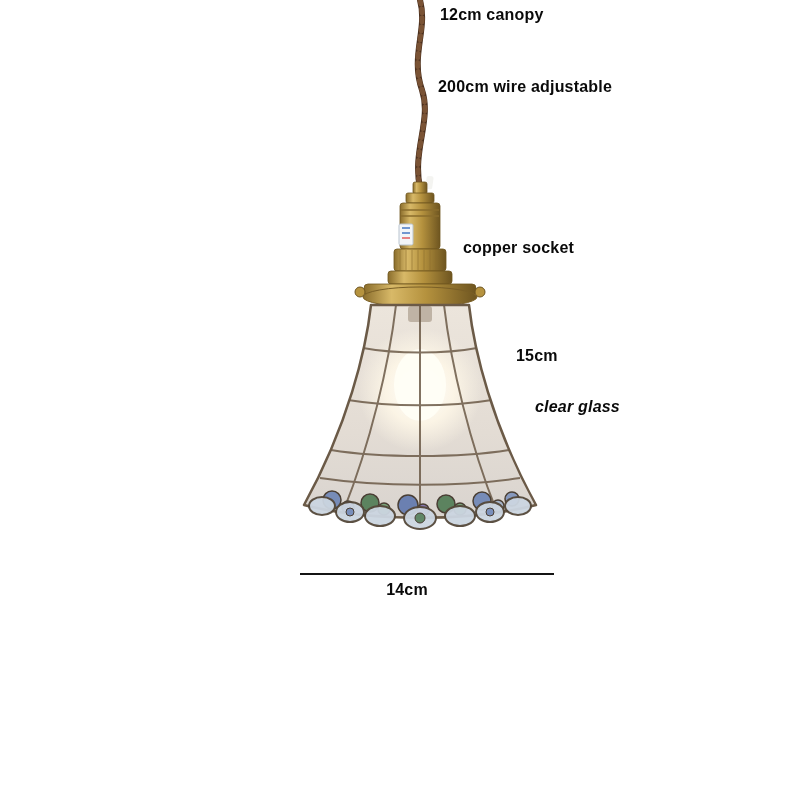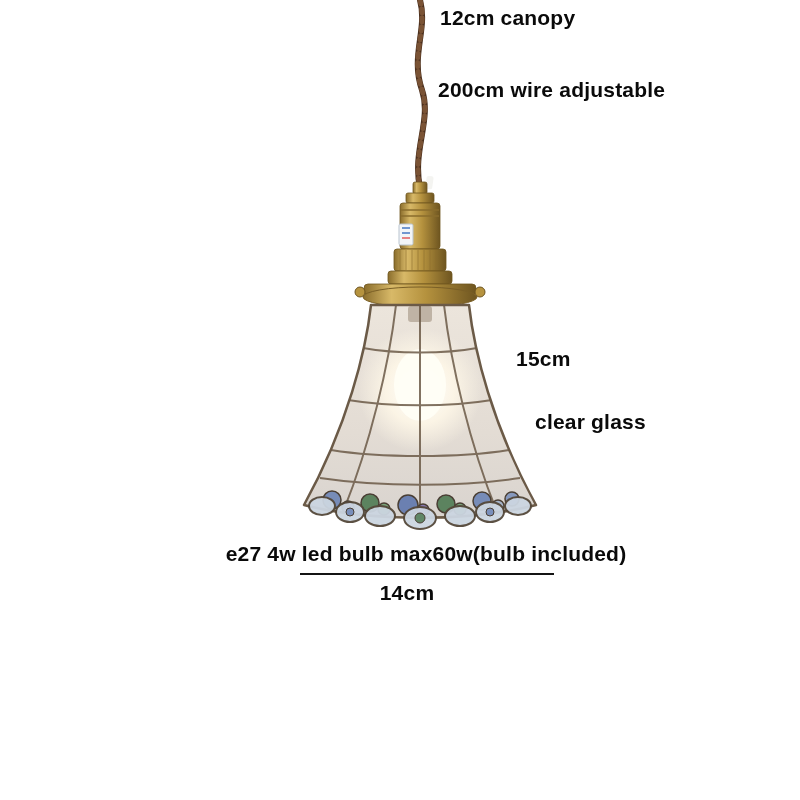--- a/index.html
+++ b/index.html
@@ -14,21 +14,21 @@
   .lamp-svg {
     position: absolute;
     left: 250px;
     top: 0;
     width: 340px;
     height: 560px;
   }
   .label {
     position: absolute;
     font-weight: 700;
-    font-size: 21px;
+    font-size: 16px;
     color: #0a0a0a;
     white-space: nowrap;
     letter-spacing: 0.2px;
   }
   .label.centered { transform: translateX(-50%); }
   .measure-line {
     position: absolute;
     left: 300px;
     top: 573px;
     width: 254px;
@@ -140,20 +140,20 @@
       <g stroke="#4a3f35" stroke-width="1" fill-opacity="0.85">
         <circle cx="100" cy="512" r="4" fill="#6b84b5"></circle>
         <circle cx="170" cy="518" r="5" fill="#4e7a52"></circle>
         <circle cx="240" cy="512" r="4" fill="#6b84b5"></circle>
       </g>
     </g>
   </svg>
 
   <div class="label" style="left:440px; top:6px;">12cm canopy</div>
   <div class="label" style="left:438px; top:78px;text-align:center;">200cm wire adjustable</div>
+  <div class="label" style="left:463px; top:239px;">copper socket</div>
   <div class="label" style="left:516px; top:347px;">15cm</div>
-  <div class="label" style="left:535px; top:410px;">clear glass</div>
-  <div class="label centered" style="left:426px; top:542px;">e27 4w led bulb max60w(bulb included)</div>
+  <div class="label" style="left:535px; top:398px;font-style:italic;">clear glass</div>
 
   <div class="measure-line"></div>
   <div class="label centered" style="left:407px; top:581px;">14cm</div>
 
 </div>
 
 </body></html>

